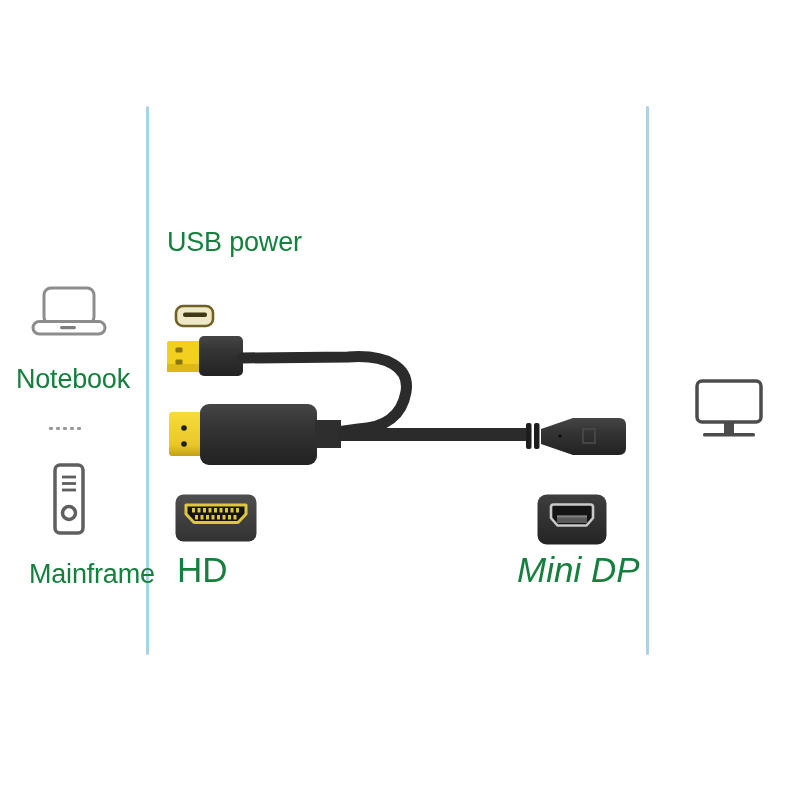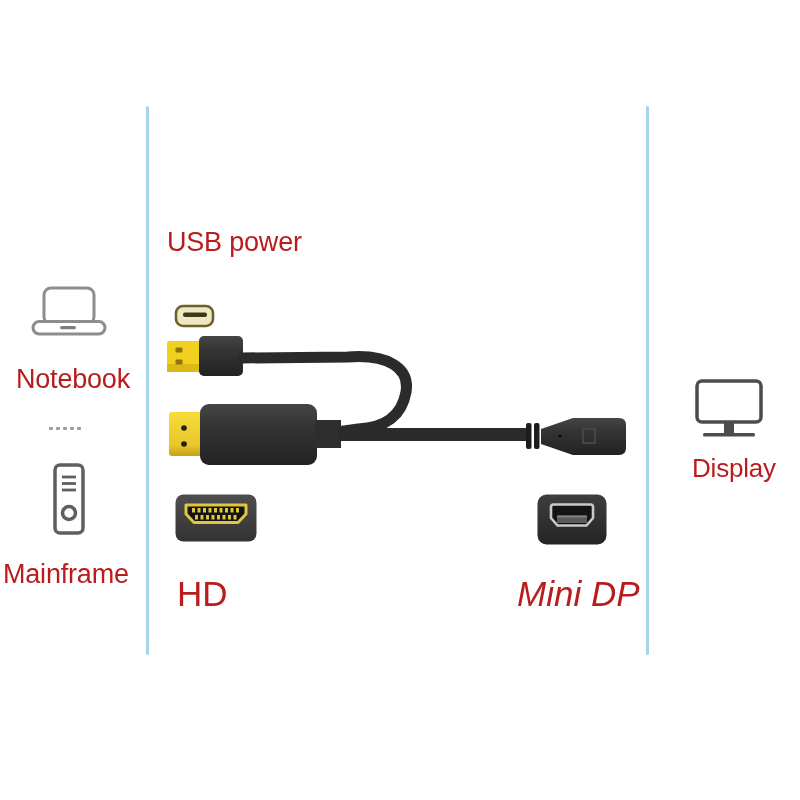--- a/index.html
+++ b/index.html
@@ -11,24 +11,24 @@
     overflow:hidden;
   }
   .stage{position:absolute;left:0;top:0;width:800px;height:800px;background:#ffffff;}
   .divider{
     position:absolute;top:106px;height:549px;width:3px;
     background:#a8d3ea;border-radius:2px;
   }
   .divider.left{left:146px;}
   .divider.right{left:646px;}
   .label{
-    position:absolute;color:#b91c1c;
+    position:absolute;color:#15803d;
     font-size:27px;letter-spacing:-0.2px;white-space:nowrap;
   }
-  .label.big{font-size:35px;letter-spacing:0;margin-top:24px;}
+  .label.big{font-size:35px;letter-spacing:0;}
   .usb-label{line-height:40px;}
   .dashes{position:absolute;left:49px;top:427px;display:flex;gap:3px;}
   .dashes span{width:4px;height:3px;background:#9b9b9b;border-radius:1px;display:block;}
   svg{position:absolute;display:block;}
 </style>
 </head>
 <body>
 
 <div class="stage">
 
@@ -50,21 +50,21 @@
       <span></span>
   </div>
 
   <svg style="left:52px;top:462px" width="34" height="74" viewBox="0 0 34 74">
     <rect x="3" y="3" width="28" height="68" rx="5" fill="none" stroke="#5f5f5f" stroke-width="3.5"></rect>
     <line x1="10" y1="15" x2="24" y2="15" stroke="#5f5f5f" stroke-width="2.8"></line>
     <line x1="10" y1="21.5" x2="24" y2="21.5" stroke="#5f5f5f" stroke-width="2.8"></line>
     <line x1="10" y1="28" x2="24" y2="28" stroke="#5f5f5f" stroke-width="2.8"></line>
     <circle cx="17" cy="51" r="6.5" fill="none" stroke="#5f5f5f" stroke-width="3.5"></circle>
   </svg>
-  <div class="label" style="left:3px;top:559px;">Mainframe</div>
+  <div class="label" style="left:29px;top:559px;">Mainframe</div>
 
   <div class="label usb-label" style="left:167px;top:222px;">
     <div>USB power</div>
   </div>
 
   <svg style="left:150px;top:295px" width="500" height="175" viewBox="150 295 500 175">
     <defs>
       <linearGradient id="gBody" x1="0" y1="0" x2="0" y2="1">
         <stop offset="0" stop-color="#454545"></stop>
         <stop offset="0.35" stop-color="#353535"></stop>
@@ -154,15 +154,14 @@
     <rect x="20" y="21.5" width="30" height="7.5" fill="#5a5a5a"></rect>
     <rect x="20" y="21.5" width="30" height="2" fill="#808080"></rect>
   </svg>
   <div class="label big" style="left:517px;top:550px;font-style:italic;">Mini DP</div>
 
   <svg style="left:694px;top:378px" width="70" height="60" viewBox="0 0 70 60">
     <rect x="3" y="3" width="64" height="41" rx="5" fill="none" stroke="#4c4c4c" stroke-width="3.5"></rect>
     <rect x="30" y="44" width="10" height="11" fill="#4c4c4c"></rect>
     <rect x="9" y="55" width="52" height="3.5" rx="1.5" fill="#4c4c4c"></rect>
   </svg>
-  <div class="label" style="left:692px;top:453px;font-size:26px;">Display</div>
 
 </div>
 
 </body></html>

